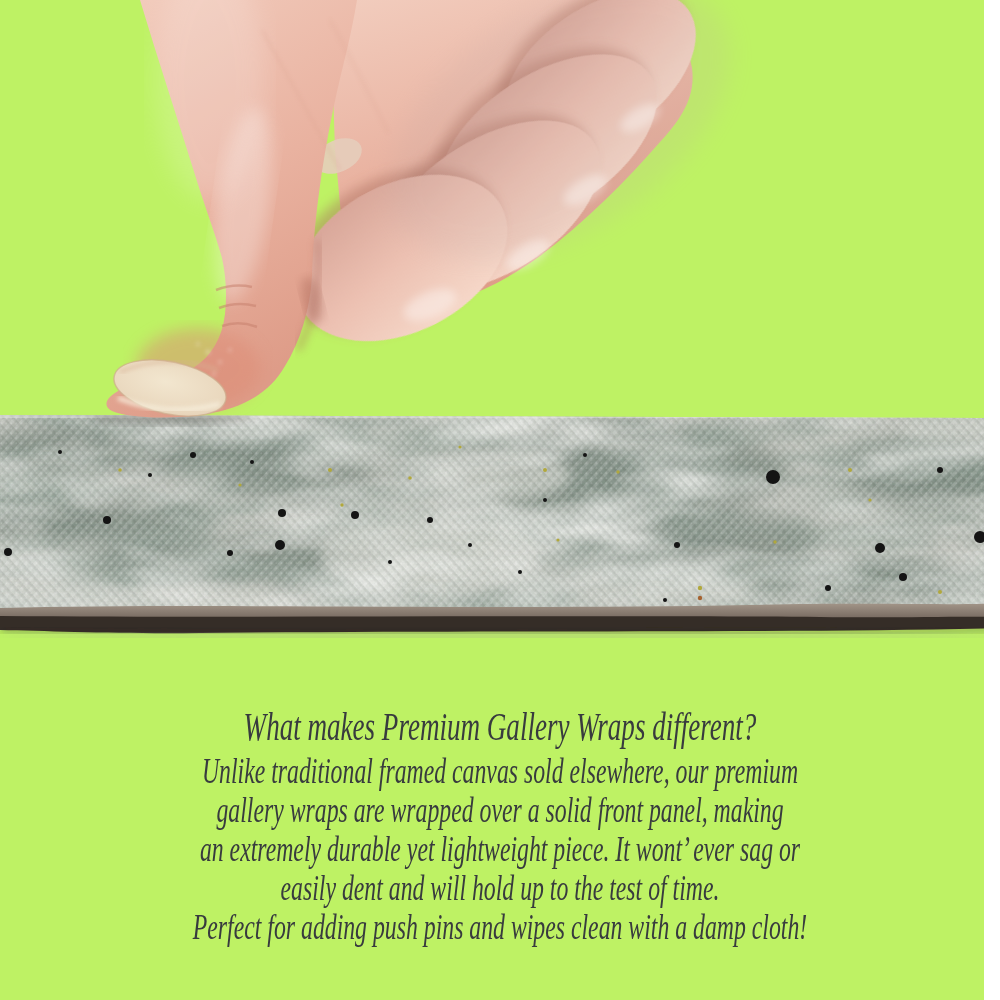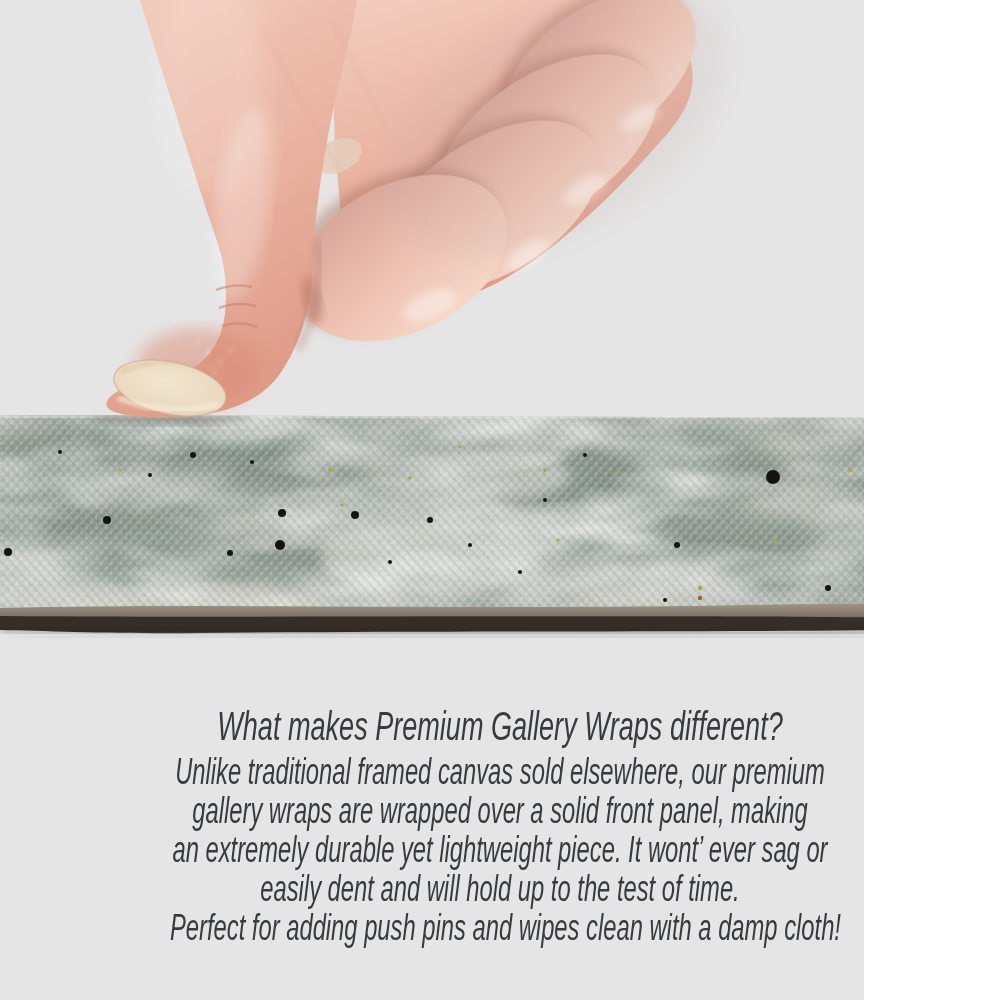--- a/index.html
+++ b/index.html
@@ -1,17 +1,17 @@
 <!DOCTYPE html>
 <html><head>
 <meta charset="utf-8">
 <style>
   html,body{margin:0;padding:0;background:#ffffff;}
-  .page{position:relative;width:864px;height:1000px;background:#e5e5e5;overflow:hidden;
-        font-family:Liberation Sans, sans-serif;}
+  .page{position:relative;width:984px;height:1000px;background:#bef264;overflow:hidden;
+        font-family:Liberation Serif, serif;}
   .strip-wrap{position:absolute;left:0;top:412px;width:1000px;height:226px;}
   .hand-wrap{position:absolute;left:0;top:0;width:1000px;height:420px;}
   .copy{position:absolute;left:0;top:704px;width:1000px;text-align:center;
         color:#383b3e;font-style:italic;transform:scaleX(0.66);transform-origin:500px 0;}
   .copy .heading{font-size:41px;line-height:45px;font-weight:400;margin:0 0 3px 0;white-space:nowrap;}
   .copy .line{font-size:36px;line-height:39px;white-space:nowrap;}
   svg{display:block;}
 </style>
 </head>
 <body>

